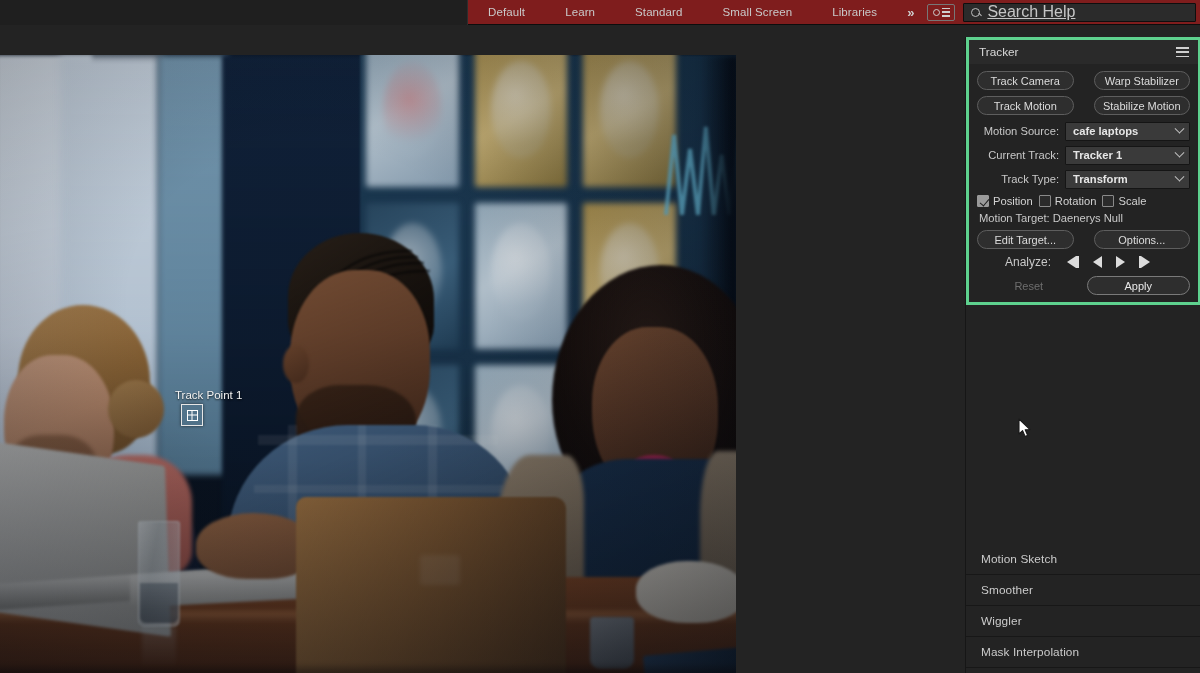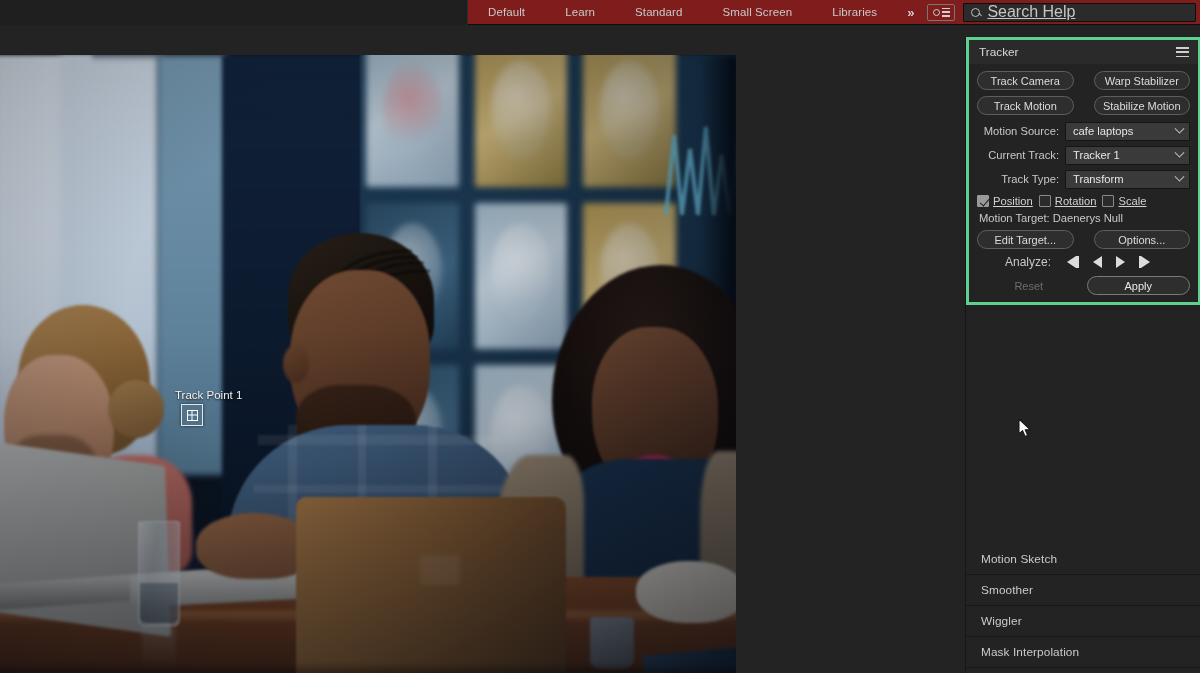--- a/index.html
+++ b/index.html
@@ -474,21 +474,21 @@
   .field-select {
     flex: 1;
     height: 19px;
     background: #3a3a3a;
     border: 1px solid #151515;
     border-radius: 1px;
     display: flex; align-items: center; justify-content: space-between;
     padding: 0 6px 0 7px;
     color: #e6e6e6;
     font-size: 11.2px;
-    font-weight: normal;
+    font-weight: bold;
   }
   .chev {
     width: 7px; height: 7px;
     border-right: 1.4px solid #c4c4c4;
     border-bottom: 1.4px solid #c4c4c4;
     transform: rotate(45deg) translate(-2px,-2px);
   }
 
   #checkbox-row {
     display: flex; align-items: center;
@@ -502,21 +502,21 @@
     border-radius: 1px;
     position: relative;
   }
   .cb.checked { background: #9a9a9a; border-color: #9a9a9a; }
   .cb.checked::after {
     content: ""; position: absolute; left: 3.5px; top: 0.5px;
     width: 4px; height: 8px;
     border-right: 1.8px solid #1c1c1c; border-bottom: 1.8px solid #1c1c1c;
     transform: rotate(40deg);
   }
-  .cb-label { color: #d2d2d2; font-size: 11.2px; text-decoration: underline; }
+  .cb-label { color: #d2d2d2; font-size: 11.2px; }
 
   #motion-target-row {
     color: #c9c9c9; font-size: 11.2px;
     margin: 5px 0 6px 2px;
   }
 
   #analyze-row {
     display: flex; align-items: center;
     margin: 6px 0 7px 0;
     padding-left: 28px;

